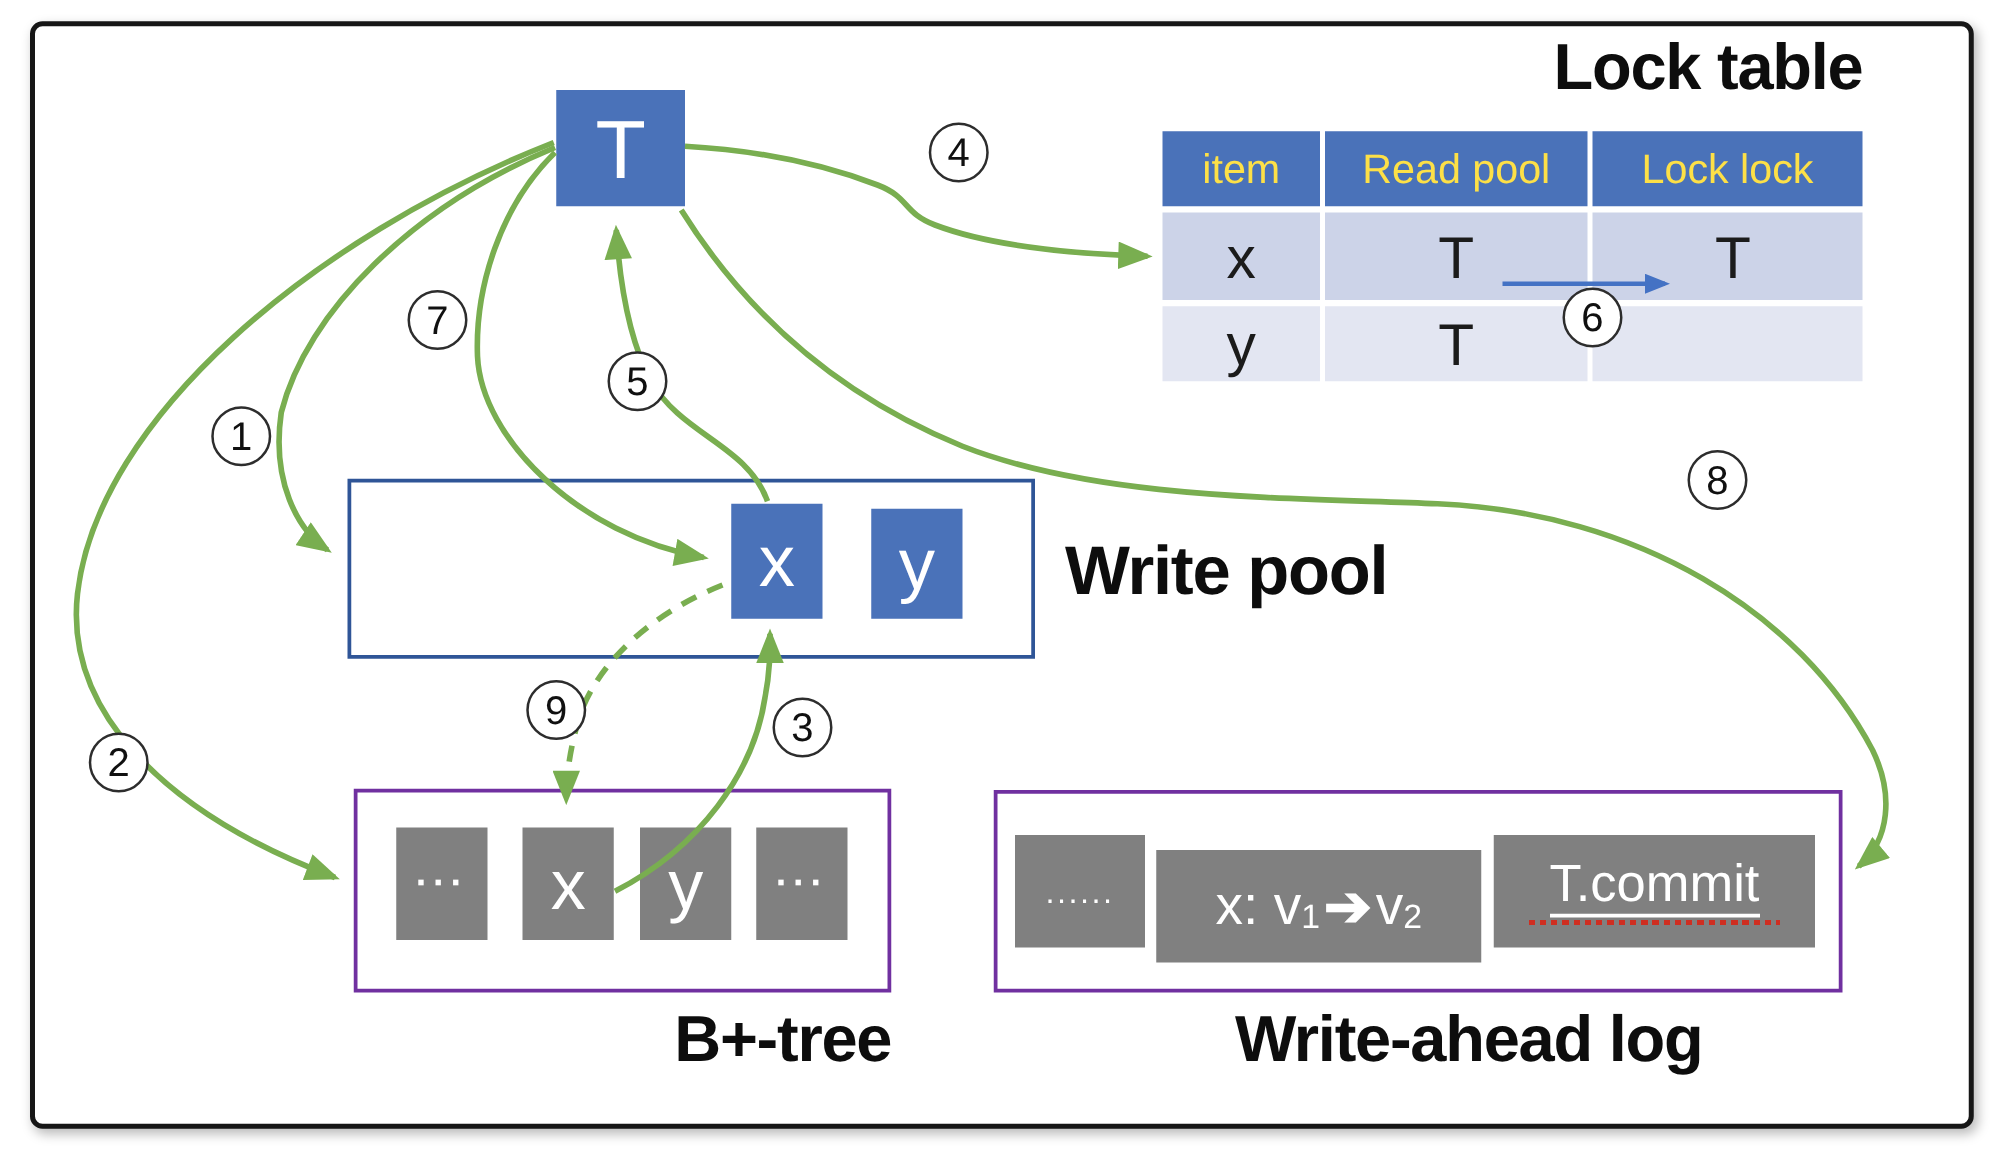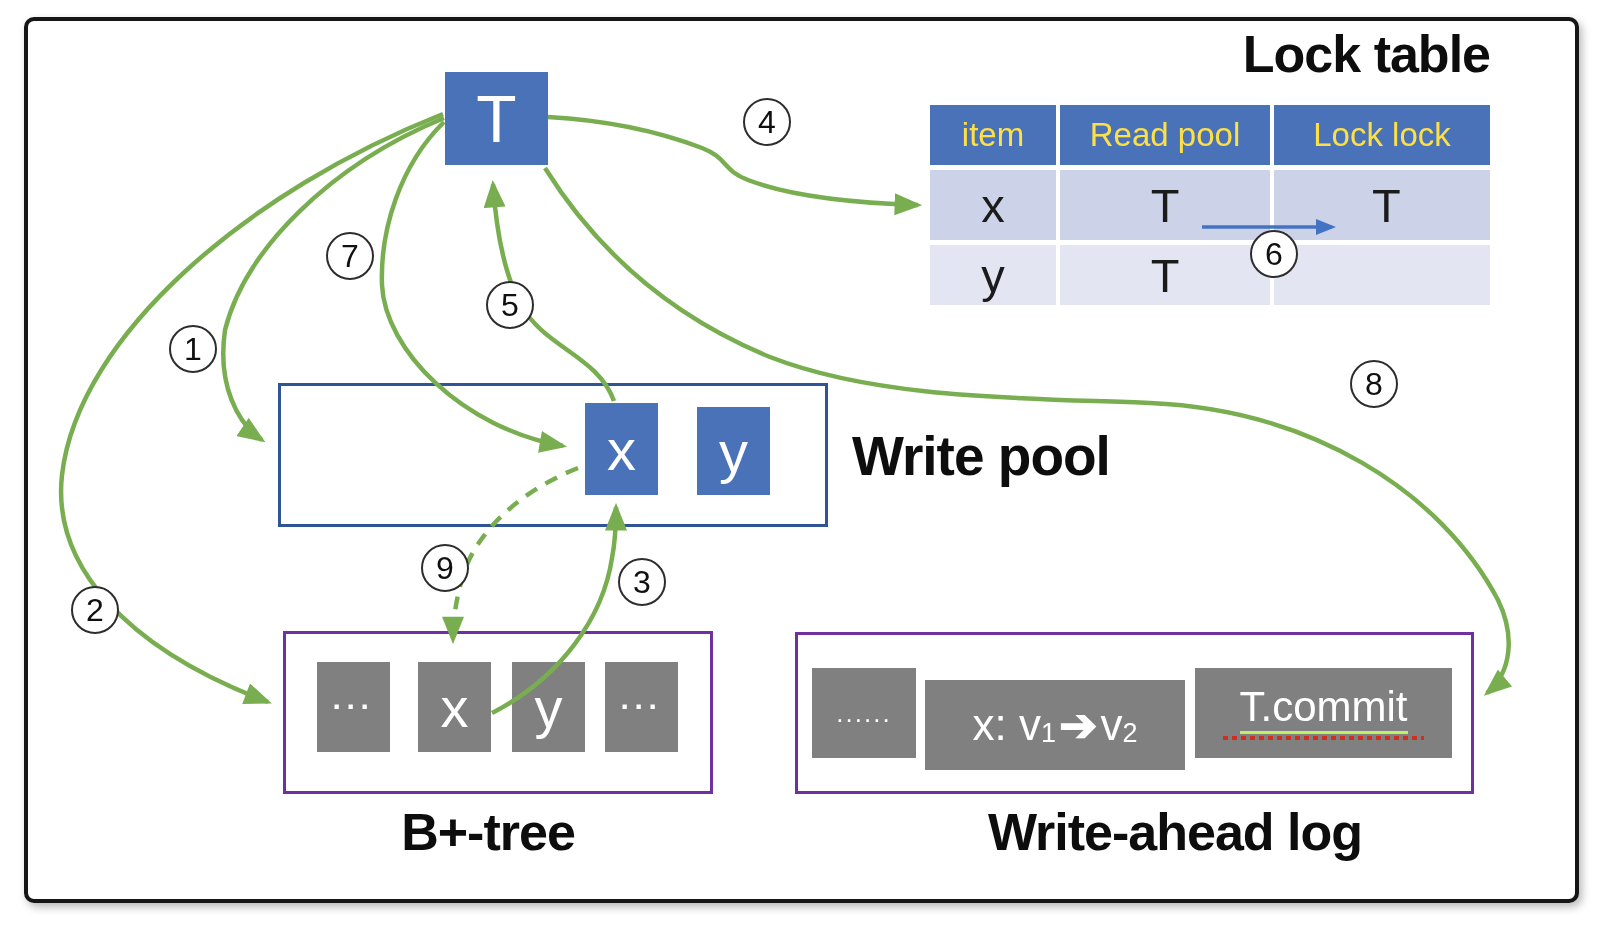--- a/index.html
+++ b/index.html
@@ -34,21 +34,21 @@
   
   .step{position:absolute;width:44px;height:44px;border:2px solid #2d2d2d;border-radius:50%;
         background:#fff;display:flex;align-items:center;justify-content:center;
         font-size:32px;color:#101010;z-index:30;}
   
   .wal-older{left:812px;top:668px;width:104px;height:90px;font-size:26px;letter-spacing:2px;}
   .wal-update{left:925px;top:668px;width:260px;height:90px;font-size:44px;margin-top:12px;}
   .wal-update sub{font-size:27px;line-height:0;position:relative;top:8px;}
   .wal-arrow-glyph{font-size:46px;font-weight:bold;margin:0 3px;}
   .wal-commit{left:1195px;top:668px;width:257px;height:90px;font-size:42px;flex-direction:column;}
-  .commit-text{display:inline-block;border-bottom:3px solid #bef264;padding-bottom:3px;line-height:1;}
+  .commit-text{display:inline-block;border-bottom:3px solid #ffffff;padding-bottom:3px;line-height:1;}
   .squiggle{width:78%;height:4px;margin-top:2px;
             background:repeating-linear-gradient(90deg,#cf2e21 0 5px,rgba(0,0,0,0) 5px 9px);}
   svg.arrows{position:absolute;left:0;top:0;z-index:20;pointer-events:none;}
 </style>
 </head>
 <body>
 
 <div class="page">
   <div class="frame"></div>
 
@@ -73,21 +73,21 @@
   <div class="abs buffer-box"></div>
   <div class="abs page-sq" style="left:585px;top:403px;height:92px;">x</div>
   <div class="abs page-sq" style="left:697px;top:407px;height:88px;">y</div>
   <div class="abs big-label" style="left:852px;top:424px;font-size:55px;">Write pool</div>
 
   <div class="abs btree-box"></div>
   <div class="abs gray-sq node node-dots" style="left:317px;">···</div>
   <div class="abs gray-sq node" style="left:418px;">x</div>
   <div class="abs gray-sq node" style="left:512px;">y</div>
   <div class="abs gray-sq node node-dots" style="left:605px;">···</div>
-  <div class="abs big-label" style="left:276px;top:802px;width:424px;text-align:center;">B+-tree</div>
+  <div class="abs big-label" style="left:289px;top:802px;width:424px;text-align:right;">B+-tree</div>
 
   <div class="abs wal-box"></div>
   <div class="abs gray-sq wal-older">......</div>
   <div class="abs gray-sq wal-update">
     <span>x: v</span>
       <sub>1</sub>
       <span class="wal-arrow-glyph">➔</span>
       <span>v</span>
       <sub>2</sub>
   </div>

